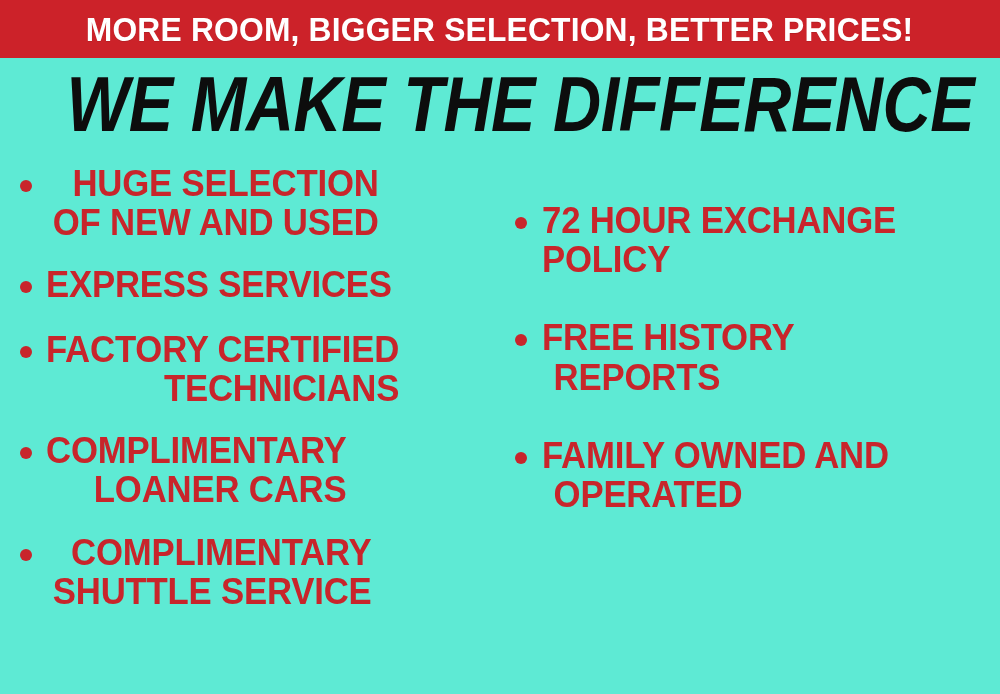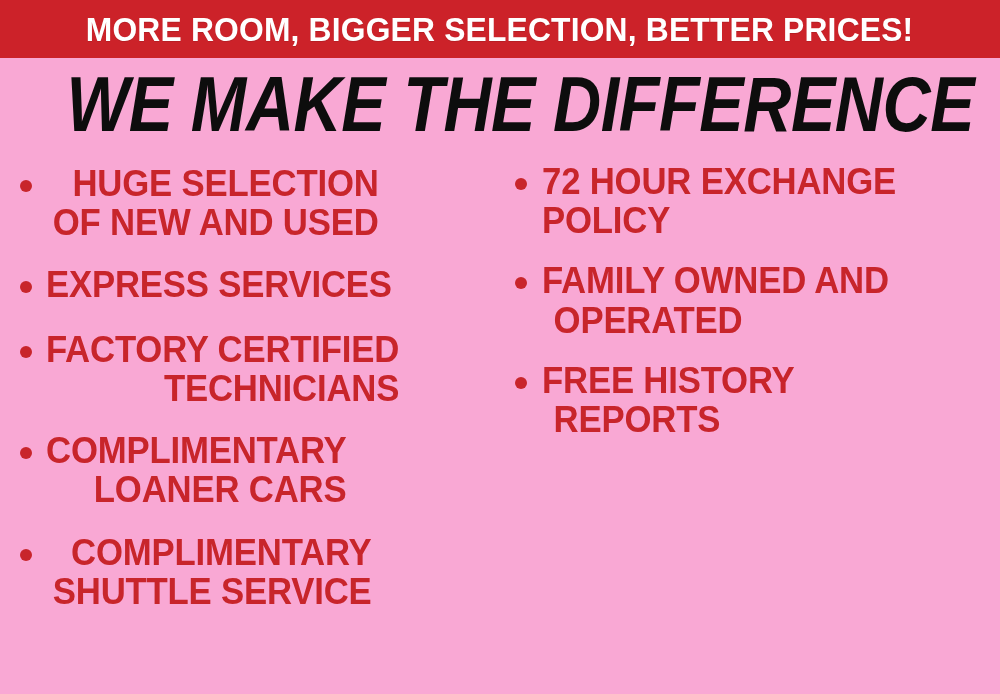--- a/index.html
+++ b/index.html
@@ -8,21 +8,21 @@
     padding: 0;
     background: #ffffff;
   }
   body {
     font-family: "Liberation Sans", sans-serif;
   }
   .poster {
     position: relative;
     width: 1000px;
     height: 694px;
-    background: #f9a8d4;
+    background: #5eead4;
     overflow: hidden;
     -webkit-font-smoothing: antialiased;
   }
 
   
   .banner {
     position: absolute;
     left: 0;
     top: 0;
     width: 1000px;
@@ -95,21 +95,21 @@
     padding-top: 4px;
   }
 
   .bullet {
     display: flex;
     align-items: flex-start;
     color: #c8252b;
   }
   .col-left .bullet { margin-bottom: 23px; }
   .col-left .bullet.single { margin-bottom: 25px; }
-  .col-right .bullet { margin-bottom: 21px; }
+  .col-right .bullet { margin-bottom: 21px; margin-top: 39px; }
   .col-right .bullet.single { margin-bottom: 23px; }
 
   .dot {
     flex: 0 0 auto;
     width: 12px;
     height: 12px;
     border-radius: 50%;
     background: #c8252b;
     margin-top: 16px;
     margin-right: 14px;
@@ -197,30 +197,30 @@
           <span class="ln">POLICY</span>
         </span>
       </div>
 
 
 
 
       <div class="bullet">
         <span class="dot"></span>
         <span class="btext">
+          <span class="ln">FREE HISTORY</span>
+          <span class="ln indent2">REPORTS</span>
+        </span>
+      </div>
+
+      <div class="bullet">
+        <span class="dot"></span>
+        <span class="btext">
           <span class="ln">FAMILY OWNED AND</span>
           <span class="ln indent2">OPERATED</span>
         </span>
       </div>
 
-      <div class="bullet">
-        <span class="dot"></span>
-        <span class="btext">
-          <span class="ln">FREE HISTORY</span>
-          <span class="ln indent2">REPORTS</span>
-        </span>
-      </div>
-
     </div>
 
   </div>
 
 </div>
 
 </body></html>

